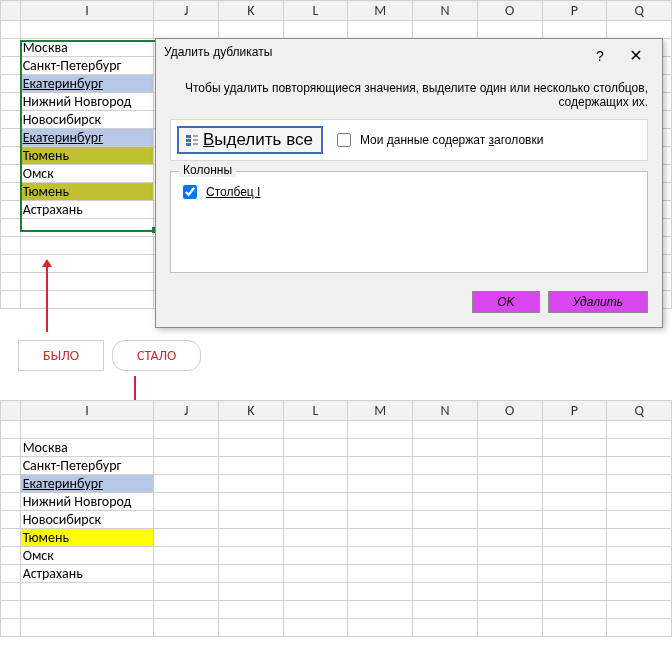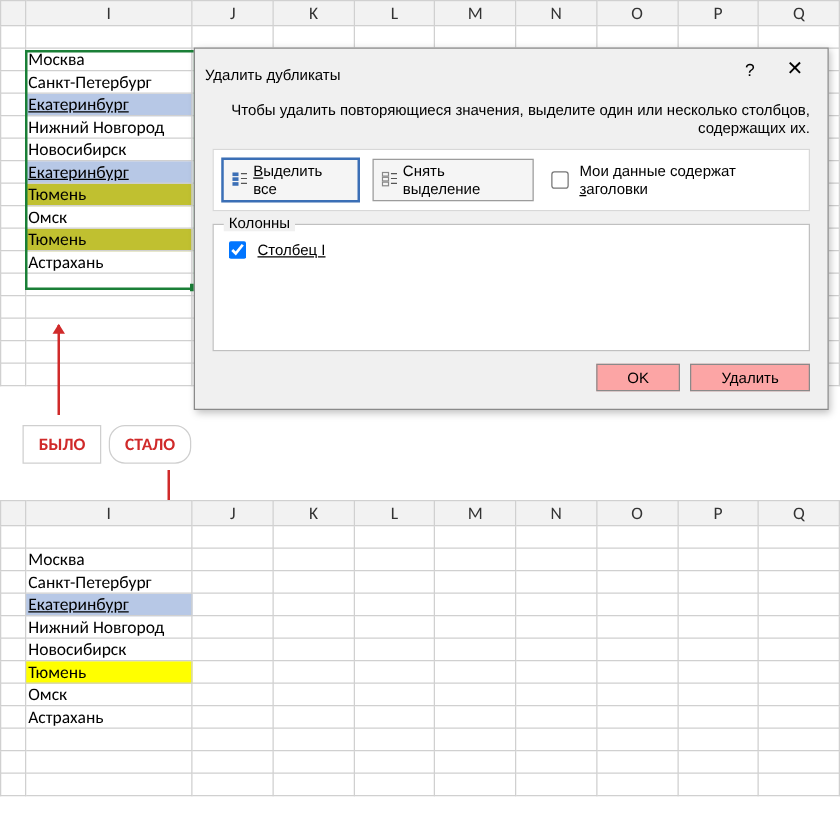--- a/index.html
+++ b/index.html
@@ -61,42 +61,42 @@
     width:508px; height:290px;
     background:#f0f0f0;
     border:1px solid #8a8a8a;
     box-shadow: 2px 2px 6px rgba(0,0,0,.25);
     font-family: "Segoe UI", Tahoma, sans-serif;
     font-size: 12px;
   }
   .dlg-title {
     padding:6px 8px;
     font-size:12px;
-    display:flex; align-items:flex-end;
+    display:flex; align-items:flex-start;
   }
   .dlg-title .spacer { flex:1; }
   .dlg-title .btn-help, .dlg-title .btn-close {
     width:36px; height:22px; text-align:center; line-height:22px;
     font-size:14px;
   }
   .dlg-title .btn-close { font-size:16px; }
   .dlg-body { padding: 4px 14px 14px 14px; }
   .dlg-desc { margin:4px 0 10px 0;text-align:right; }
   .toolbar {
     border:1px solid #d8d8d8;
     background:#fff;
     padding:6px;
     display:flex; align-items:center; gap:10px;
   }
   .tb-btn {
     border:1px solid #9c9c9c;
     background:#f5f5f5;
     padding:2px 8px 2px 6px;
     display:flex; align-items:center; gap:4px;
-    font-size:12px;
+    font-size:17px;
   }
   .tb-btn.primary { border:2px solid #3b6fb6; }
   .tb-icon { width:14px; height:14px; display:inline-block; }
   .chk {
     display:flex; align-items:center; gap:6px; font-size:12px;
   }
   .chk input { width:14px; height:14px; }
   .columns-box {
     border:1px solid #c0c0c0; background:#fff;
     margin-top:10px; height:102px;
@@ -105,31 +105,31 @@
   .columns-box .title {
     position:absolute; top:-9px; left:8px;
     background:#f0f0f0; padding:0 4px; font-size:12px;
   }
   .columns-body { padding:10px 8px;text-decoration:underline; }
   .dlg-footer {
     position:absolute; right:14px; bottom:14px;
     display:flex; gap:8px;
   }
   .dlg-footer .btn {
-    border:1px solid #8a8a8a; background:#fca5a5;
-    padding:3px 24px; font-size:12px;
+    border:1px solid #8a8a8a; background:#d946ef;
+    padding:3px 24px; font-size:12px;font-style:italic;
   }
 
   
   .label-box {
     position:absolute;
     border:1px solid #cfcfcf;
-    padding:6px 12px;
+    padding:6px 24px;
     color:#d02a2a;
-    font-weight:bold;
+    font-weight:normal;
     background:#fff;
     font-size:14px;
   }
   .arrow {
     position:absolute; width:2px; background:#d02a2a;
   }
   .arrow::after {
     content:""; position:absolute; left:-4px; width:0; height:0;
     border-left:5px solid transparent;
     border-right:5px solid transparent;
@@ -350,21 +350,21 @@
       </tr>
 </tbody>
   </table>
 <div class="sel-range" style="left:20px; top:40px; width:137px; height:192px;">
   <div class="sel-handle"></div>
 </div>
 
 <div class="arrow up" style="left:46px; top:260px; height:72px;"></div>
 <div class="label-box" style="left:18px; top:340px;">БЫЛО</div>
 
-<div class="label-box" style="left:87px; top:340px;border-radius:13px;">СТАЛО</div>
+<div class="label-box" style="left:112px; top:340px;border-radius:13px;">СТАЛО</div>
 <div class="arrow down" style="left:134px; top:376px; height:78px;"></div>
 
 <table class="sheet" style="left:0; top:400px;">
   <tbody>
       <tr>
     <th class="corner"></th>
     <th class="col-I">I</th>
     <th class="col-N">J</th>
     <th class="col-N">K</th>
     <th class="col-N">L</th>
@@ -535,31 +535,20 @@
         <span class="tb-icon">
           <svg viewBox="0 0 14 14">
               <rect x="1" y="1" width="5" height="3" fill="#3b6fb6"></rect>
               <rect x="1" y="5" width="5" height="3" fill="#3b6fb6"></rect>
               <rect x="1" y="9" width="5" height="3" fill="#3b6fb6"></rect>
               <path d="M8 2h5M8 6h5M8 10h5" stroke="#555" stroke-width="1"></path>
             </svg>
         </span>
         <span><span class="u">В</span><span>ыделить все</span></span>
       </div>
-      <div class="tb-btn">
-        <span class="tb-icon">
-          <svg viewBox="0 0 14 14">
-              <rect x="1" y="1" width="5" height="3" fill="none" stroke="#888"></rect>
-              <rect x="1" y="5" width="5" height="3" fill="none" stroke="#888"></rect>
-              <rect x="1" y="9" width="5" height="3" fill="none" stroke="#888"></rect>
-              <path d="M8 2h5M8 6h5M8 10h5" stroke="#555" stroke-width="1"></path>
-            </svg>
-        </span>
-        <span>Снять выделение</span>
-      </div>
       <label class="chk">
         <input type="checkbox" style="">
         <span>Мои данные содержат <span class="u">з</span>аголовки</span>
       </label>
     </div>
     <div class="columns-box">
       <span class="title">Колонны</span>
       <div class="columns-body">
         <label class="chk">
           <input type="checkbox" checked="" style="">

